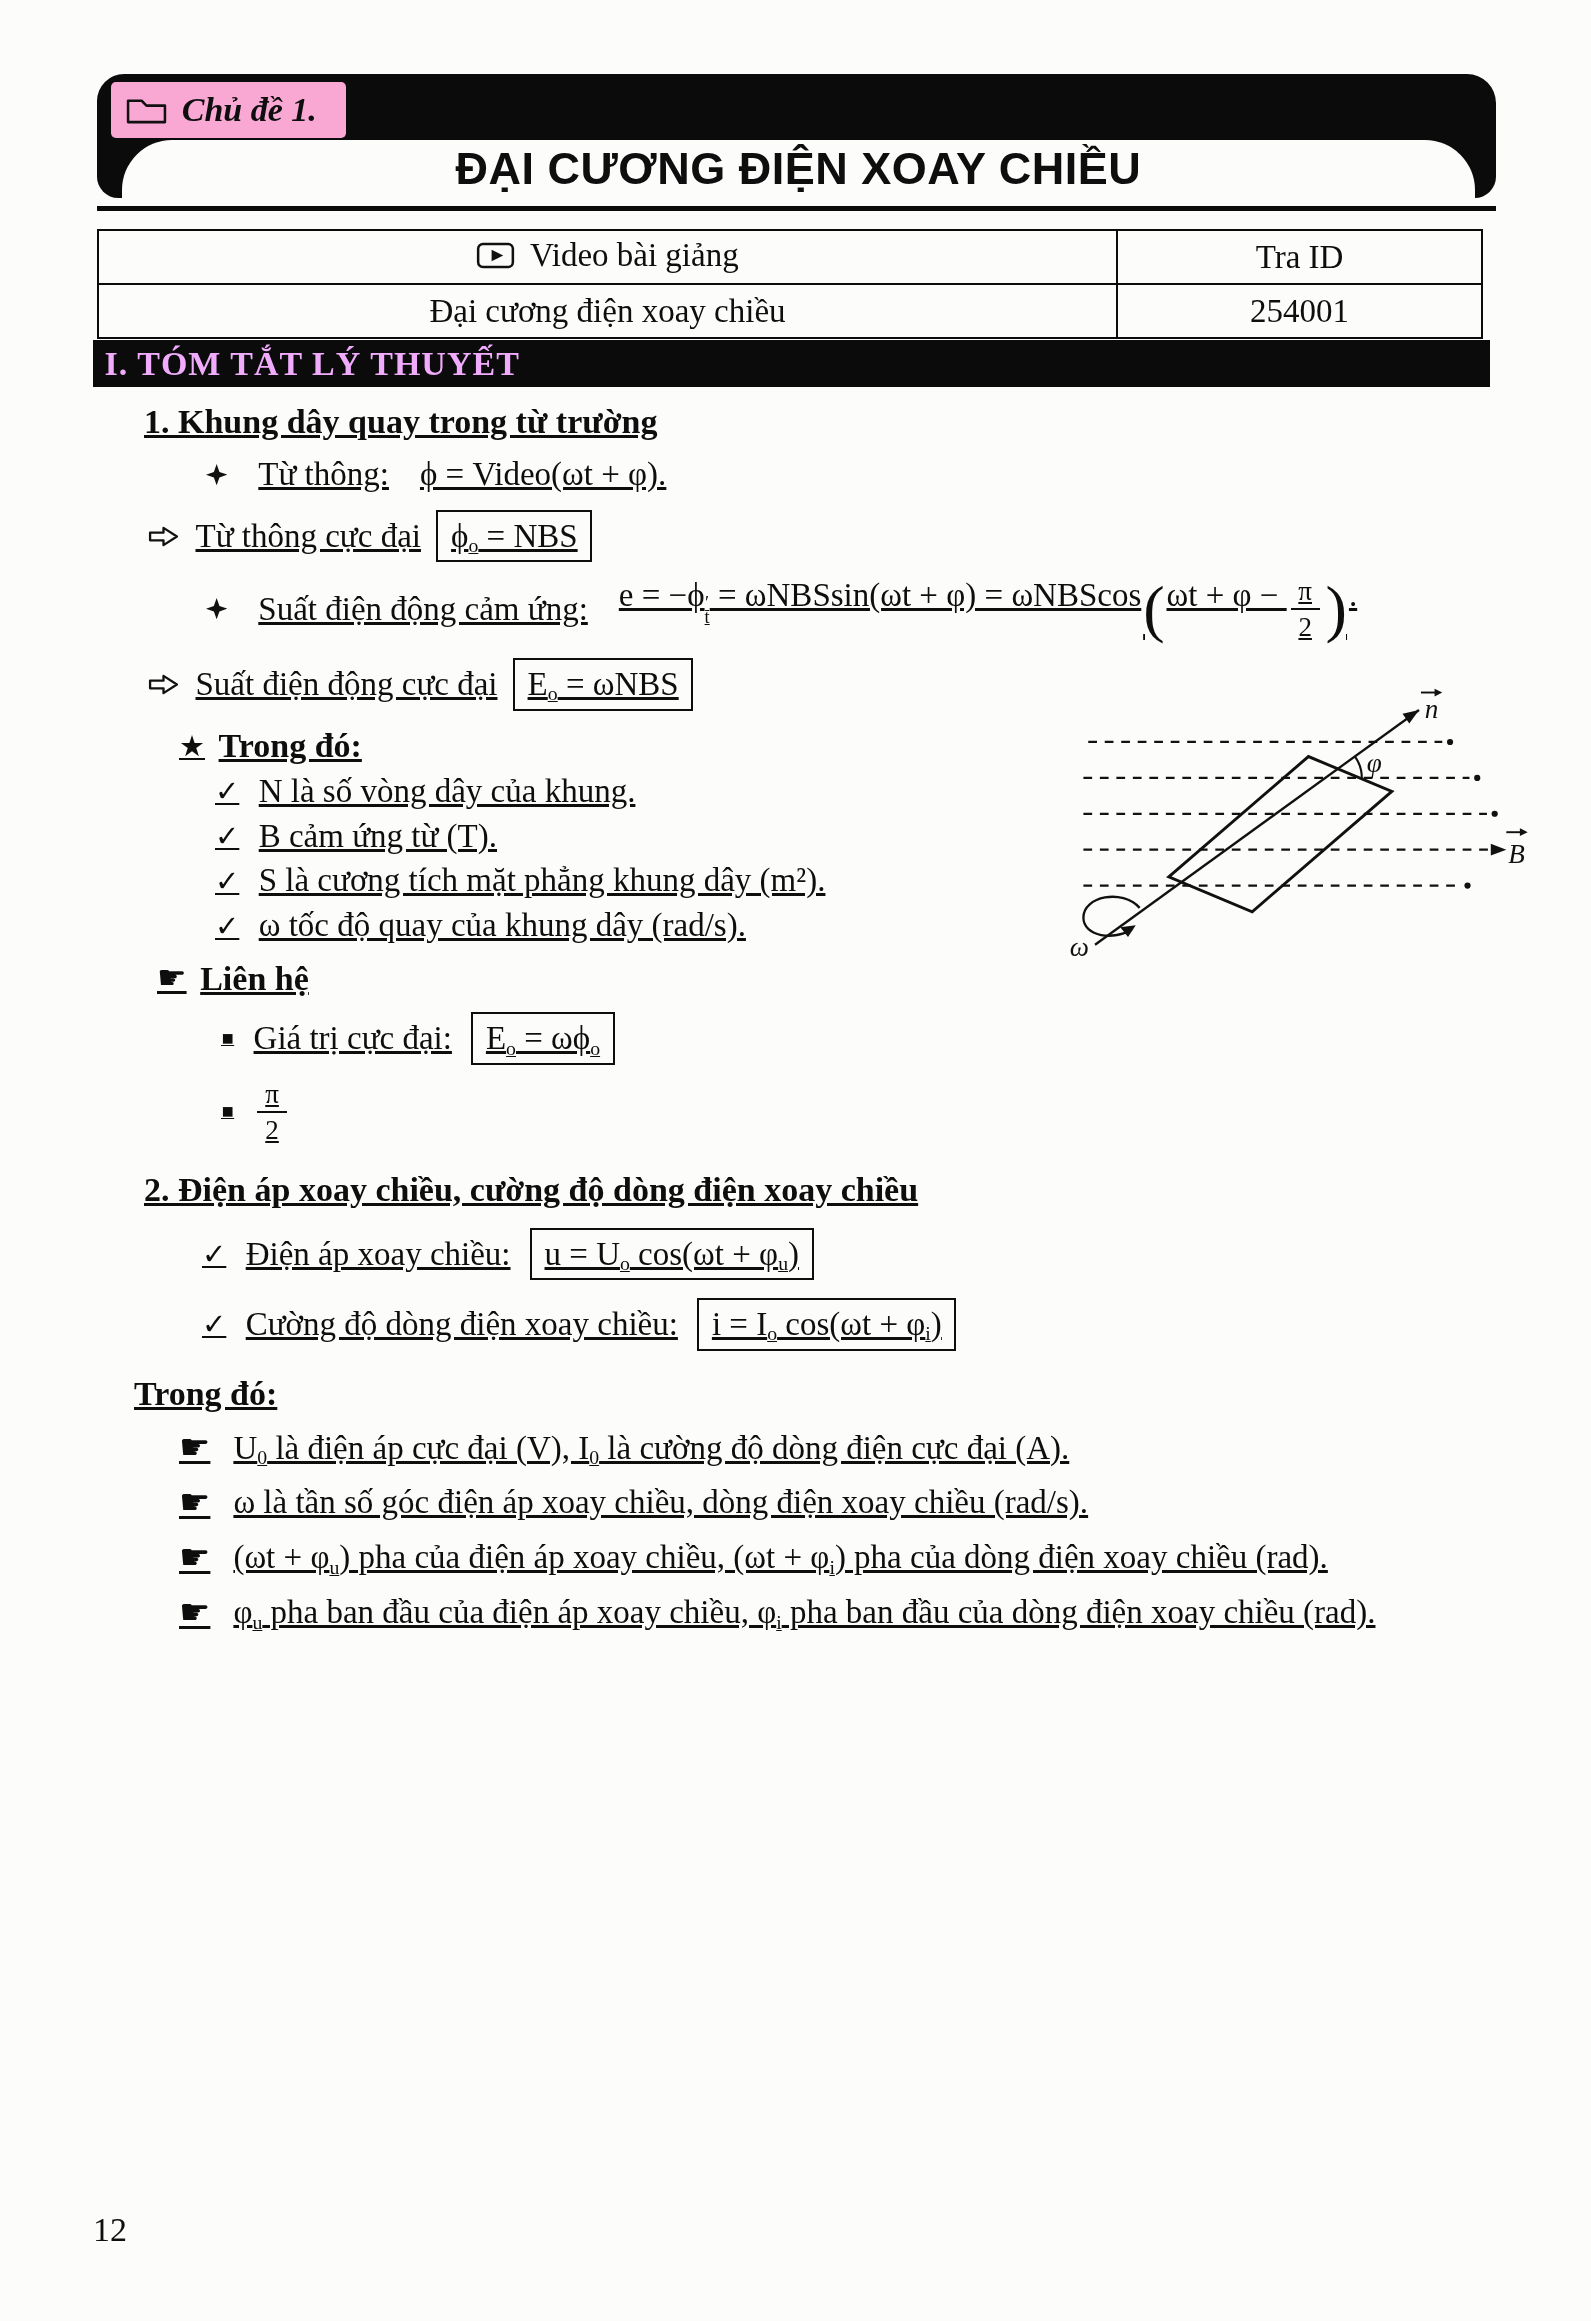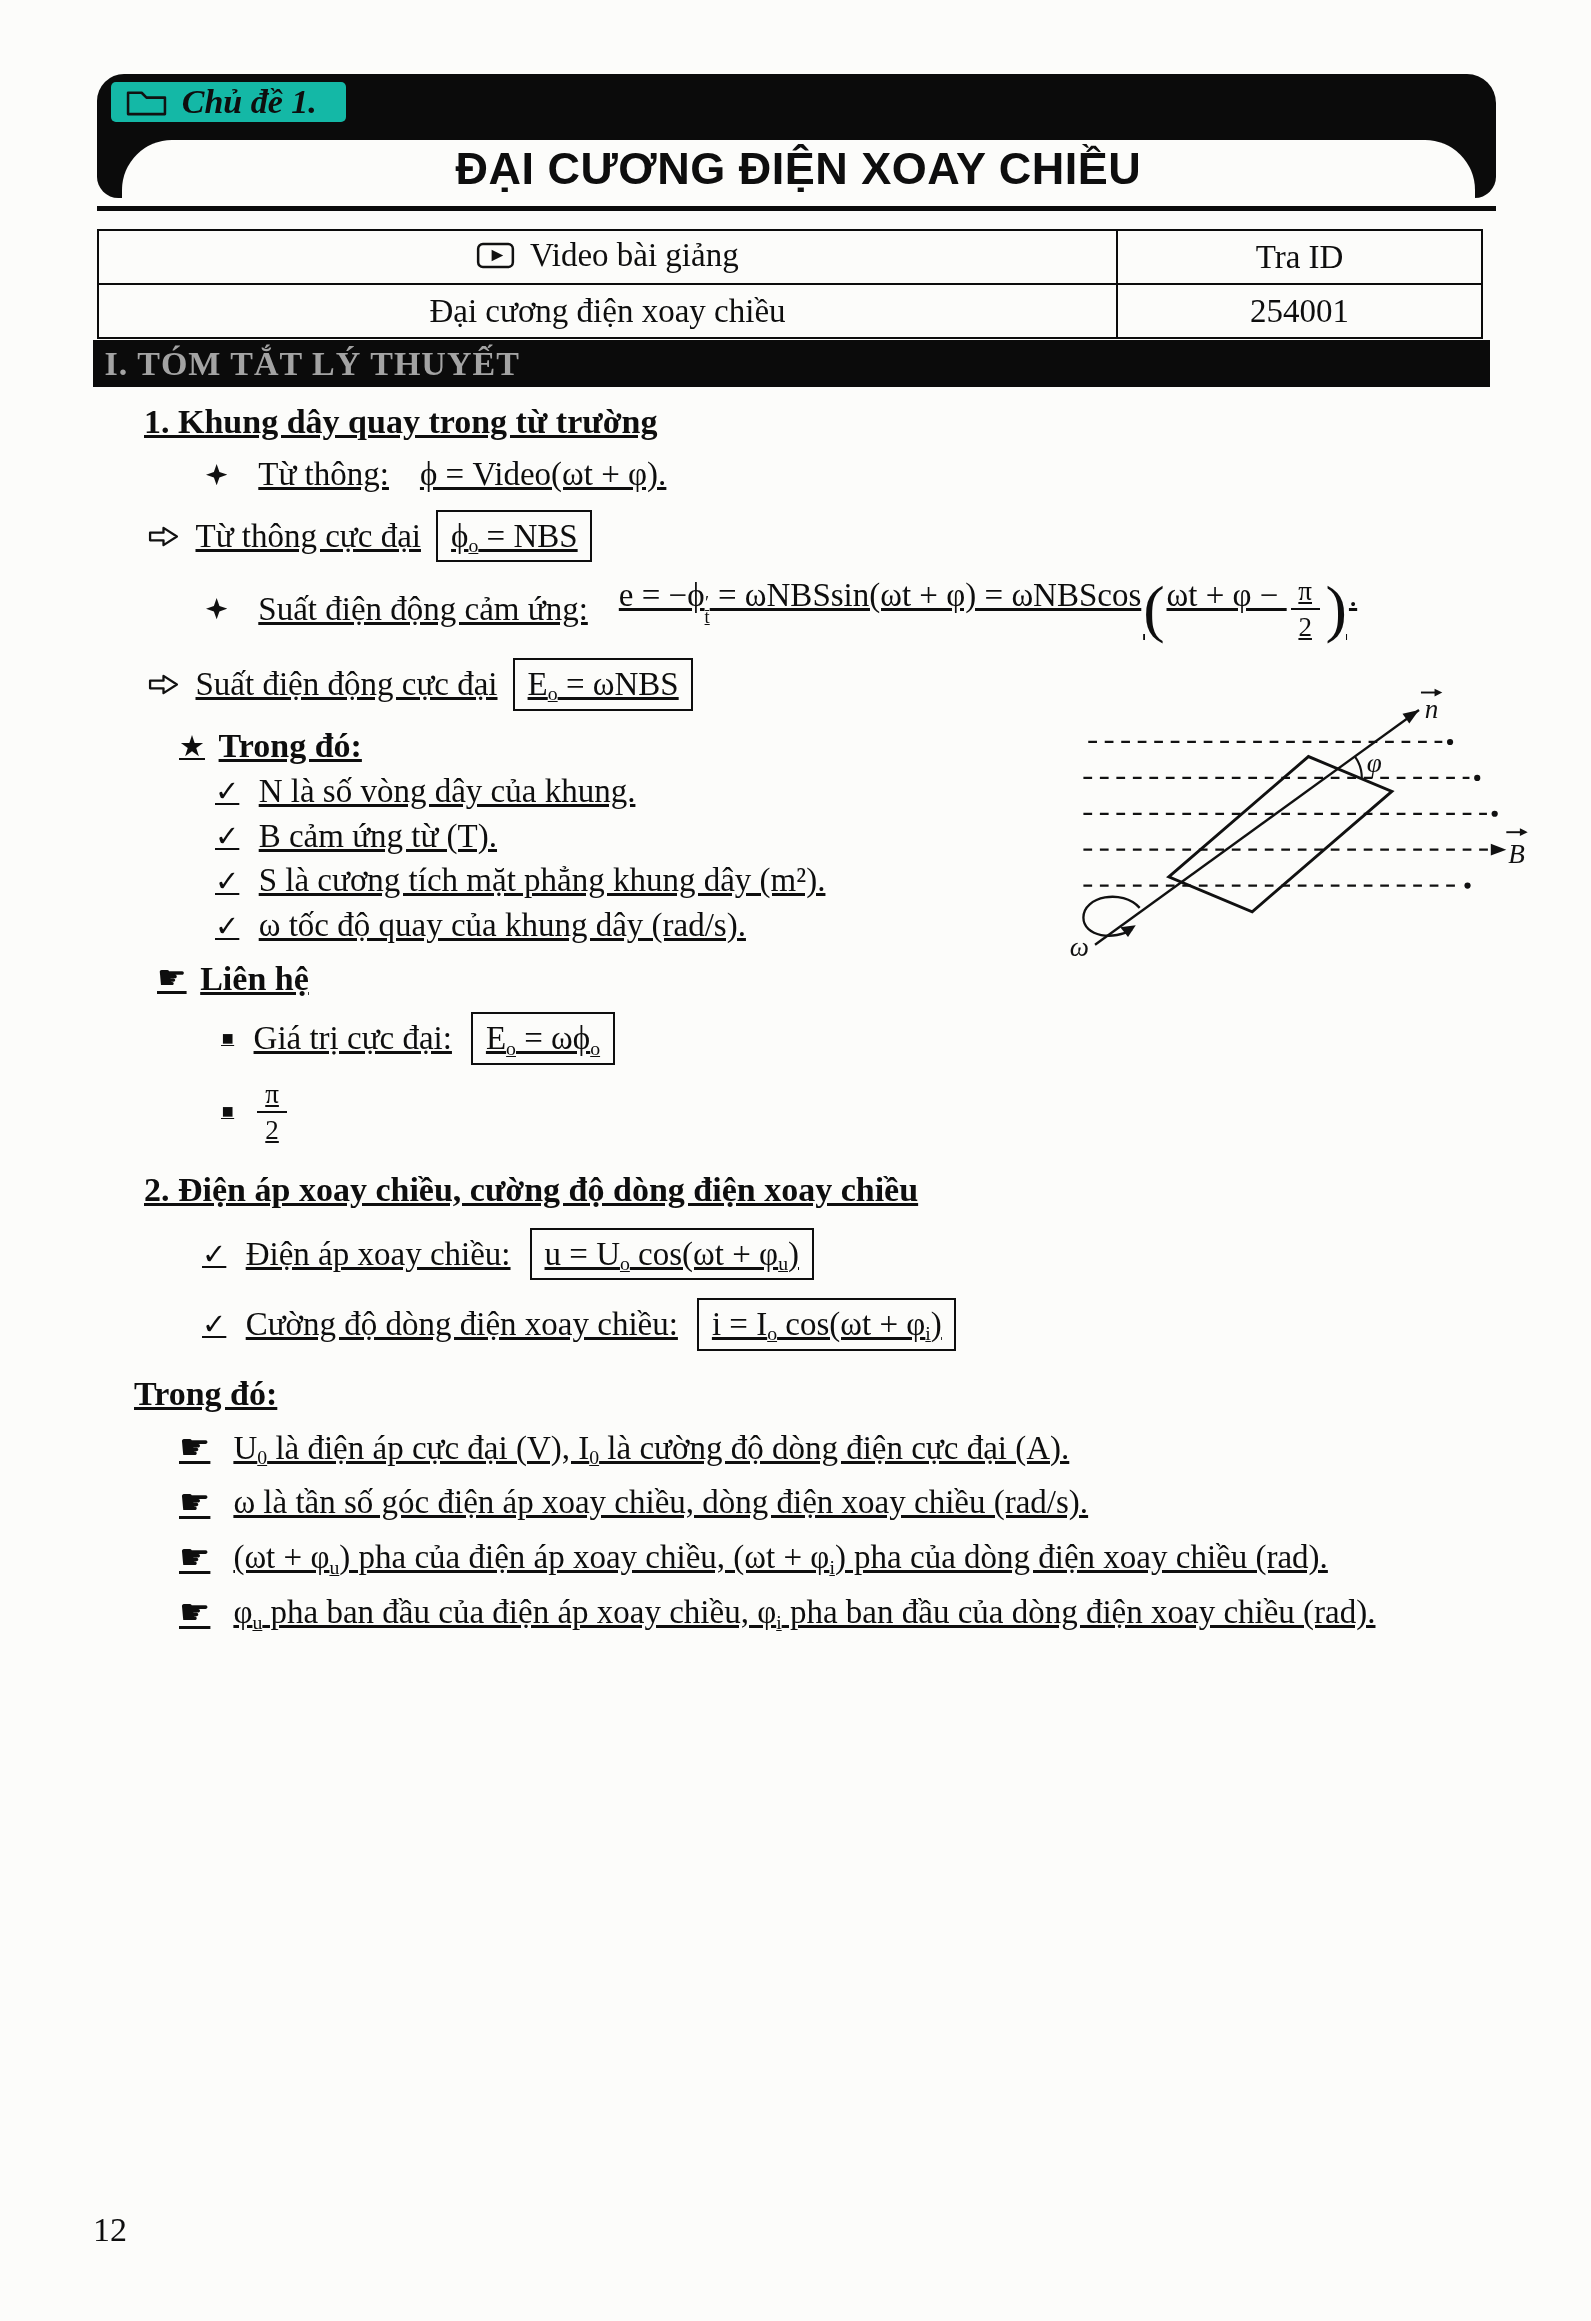--- a/index.html
+++ b/index.html
@@ -6,22 +6,22 @@
   .page {
     position:relative; width:1591px; height:2321px; margin:0 auto;
     background:#fcfcfa; color:#0e0e0e;
     font-family:"Liberation Serif", serif; overflow:hidden;
   }
 
   
   .banner { position:absolute; left:97px; top:74px; width:1399px; height:124px; }
   .banner-black { position:absolute; inset:0; background:#0b0b0b; border-radius:27px 29px 21.3px 21.3px; }
   .topic-box {
-    position:absolute; left:13.6px; top:7.8px; height:40px; padding:0 29px 0 13.6px;
-    background:#14b8a6; border-radius:4.9px; display:flex; align-items:center; gap:12.6px;
+    position:absolute; left:13.6px; top:7.8px; height:56px; padding:0 29px 0 13.6px;
+    background:#f9a8d4; border-radius:4.9px; display:flex; align-items:center; gap:12.6px;
   }
   .topic-label { font-size:34px; font-weight:700; font-style:italic; }
   .title-strip {
     position:absolute; left:25px; right:21.3px; bottom:0; height:58px;
     background:#fcfcfa; border-radius:50px 50px 0 0;
     display:flex; align-items:center; justify-content:center;
   }
   .banner-title { font-family:"Liberation Sans", sans-serif; font-size:45px; font-weight:700; letter-spacing:0.5px; }
   .banner-underline { position:absolute; left:97px; top:206px; width:1399px; height:4.9px; background:#0b0b0b; }
 
@@ -30,21 +30,21 @@
     position:absolute; left:97px; top:229px; width:1386px;
     border-collapse:collapse; font-size:33px;
   }
   .vtable td { border:2.9px solid #0b0b0b; height:50px; text-align:center; vertical-align:middle; }
   .vtable td.c-left { width:1015px; }
   .cell-inner { display:inline-flex; align-items:center; gap:14.6px; justify-content:center; }
 
   
   .section-bar {
     position:absolute; left:93px; top:340px; width:1397px; height:47px;
-    background:#0b0b0b; color:#a3a3a3; display:flex; align-items:center;
+    background:#0b0b0b; color:#f0abfc; display:flex; align-items:center;
     padding-left:11.6px; box-sizing:border-box;
     font-size:34px; font-weight:600; letter-spacing:1px;
   }
 
   
   .flow { position:absolute; left:97px; top:386px; width:1401px; }
   .line { display:flex; align-items:center; font-size:33px; line-height:1.18;text-decoration:underline; }
   .g { font-family:"DejaVu Sans", sans-serif; flex:0 0 auto; }
   .txt { white-space:pre; }
   .heading { font-weight:700; font-size:34px; }

